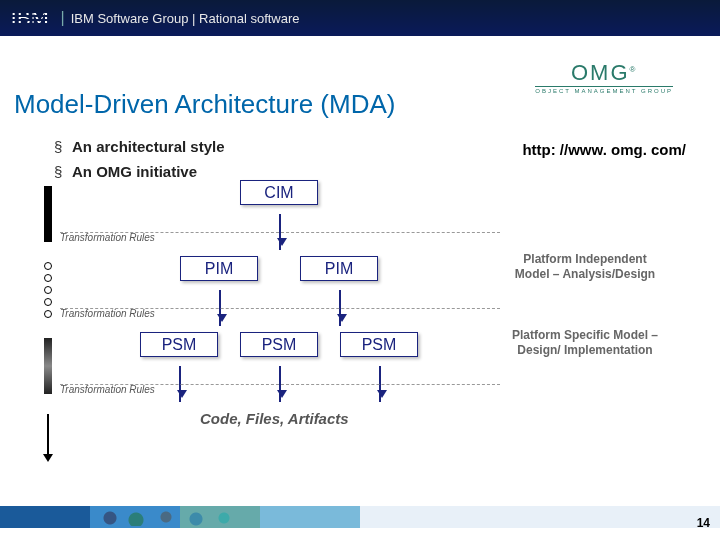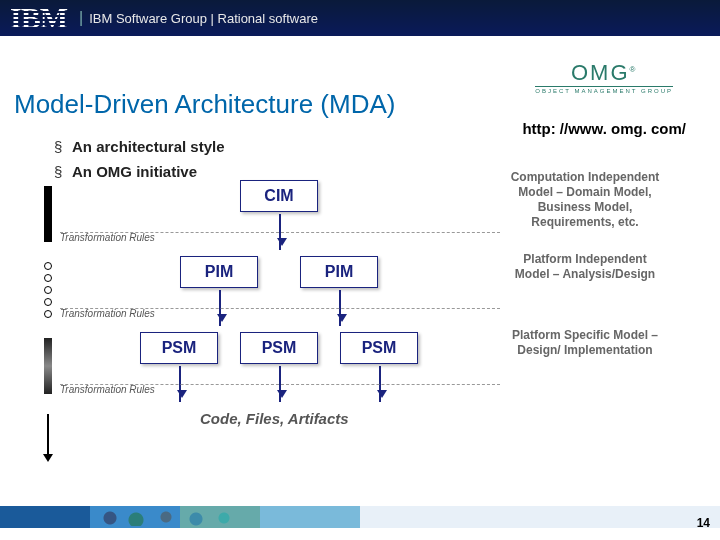--- a/index.html
+++ b/index.html
@@ -12,22 +12,22 @@
   }
   .header {
     height: 36px;
     background: linear-gradient(#0a1a3a,#0a1a5a);
     display: flex; align-items: center;
     padding: 0 8px;
     color: #fff;
   }
   .ibm-logo {
     font-family: "Times New Roman", serif;
-    font-weight: 700;
-    font-size: 30px;
+    font-weight: 400;
+    font-size: 22px;
     letter-spacing: -1px;
     background: repeating-linear-gradient(
       to bottom,
       #fff 0 2px, rgba(255,255,255,0) 2px 4px
     );
     -webkit-background-clip: text;
     background-clip: text;
     color: transparent;
     padding: 0 2px;
   }
@@ -55,32 +55,32 @@
   .omg-logo .big{
     font-family:Impact,"Arial Black",sans-serif;
     font-size:22px; letter-spacing:2px; color:#2a7a6a;
   }
   .omg-logo .big .o{color:#2a7a6a;}
   .omg-logo .sub{
     font-size:6px; letter-spacing:2px; color:#2a7a6a;
     border-top:1px solid #2a7a6a; padding-top:1px;
   }
   .omg-reg{font-size:8px;vertical-align:super;color:#2a7a6a;}
-  .omg-url{font-size:15px;font-weight:700;color:#000;margin-top:23px;}
+  .omg-url{font-size:15px;font-weight:700;color:#000;margin-top:44px;}
   .diagram{
     position:absolute; left:60px; top:180px;
     width:600px; height:300px;
   }
   .box{
     position:absolute; background:#fff; border:1px solid #1a237e;
     box-shadow:2px 2px 3px rgba(0,0,0,.25);
     font-family:"Trebuchet MS",Verdana,sans-serif;
-    font-weight:700; font-size:16px; color:#1a237e;
+    font-weight:400; font-size:16px; color:#1a237e;
     display:flex;align-items:center;justify-content:center;
-    width:78px; height:32px;
+    width:78px; height:25px;
   }
   .flowline{
     position:absolute; border-left:2px solid #1a237e; width:0;
   }
   .flowline::after{
     content:""; position:absolute; bottom:-1px; left:-4px;
     border:5px solid transparent; border-top:8px solid #1a237e;
   }
   .hline{
     position:absolute; border-top:1px dashed #999; height:0;
@@ -173,21 +173,20 @@
     <div style="position:absolute;left:-1px;top:40px;border:5px solid transparent;border-top:8px solid #000"></div>
   </div>
 </div>
 
 <div class="diagram">
 
   <div class="box" style="left:180px;top:0">CIM</div>
   <div class="flowline" style="left:219px;top:34px;height:36px"></div>
   <div class="hline" style="left:0;top:52px;width:440px"></div>
   <div class="rule-label" style="left:0;top:40px">Transformation Rules</div>
-  <div class="desc" style="top:-10px">Computation Independent Model – Domain Model, Business Model, Requirements, etc.</div>
 
   <div class="box" style="left:120px;top:76px">PIM</div>
   <div class="box" style="left:240px;top:76px">PIM</div>
   <div class="flowline" style="left:159px;top:110px;height:36px"></div>
   <div class="flowline" style="left:279px;top:110px;height:36px"></div>
   <div class="hline" style="left:0;top:128px;width:440px"></div>
   <div class="rule-label" style="left:0;top:116px">Transformation Rules</div>
   <div class="desc" style="top:72px">Platform Independent Model – Analysis/Design</div>
 
   <div class="box" style="left:80px;top:152px">PSM</div>

